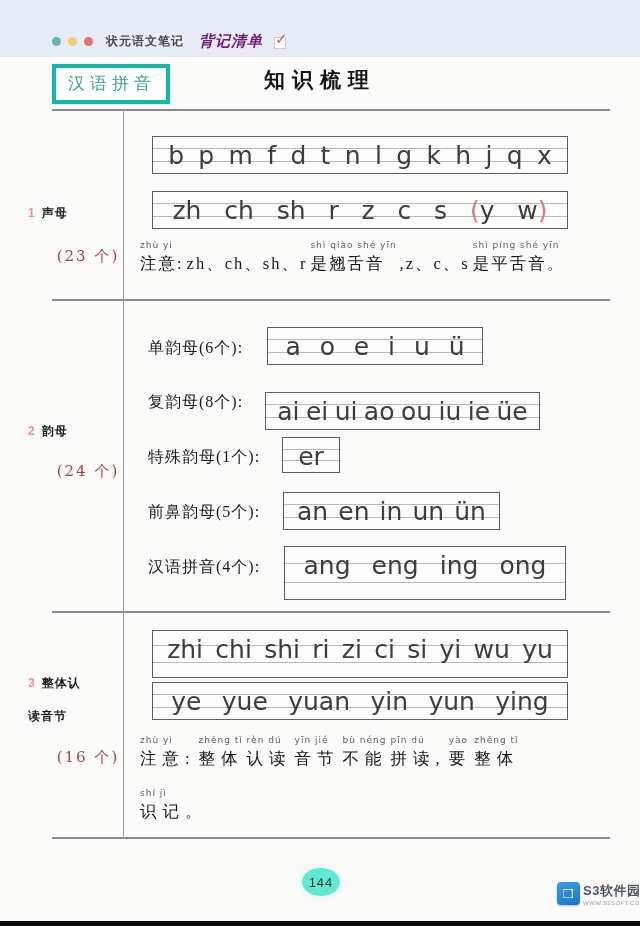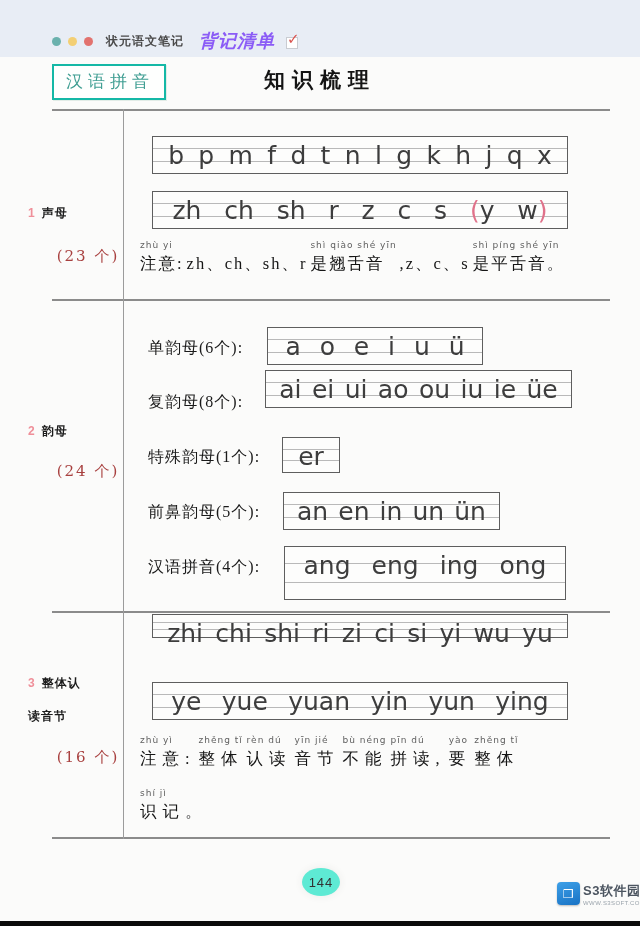--- a/index.html
+++ b/index.html
@@ -7,28 +7,28 @@
     width:640px;height:926px;position:relative;overflow:hidden;
     background:#fbfbfa;
     font-family:"Liberation Sans","DejaVu Sans",sans-serif;
     -webkit-font-smoothing:antialiased;
   }
   
   .top-band{position:absolute;left:0;top:0;width:640px;height:57px;background:#e8edf5;}
   .brand-row{position:absolute;left:52px;top:33px;height:16px;display:flex;align-items:center;gap:7px;}
   .dot{width:9px;height:9px;border-radius:50%;display:inline-block;}
   .brand-text{font-size:12px;font-weight:bold;color:#4a4a4a;letter-spacing:1px;margin-left:6px;}
-  .brand-sub{font-size:18px;font-weight:bold;font-style:italic;color:#8b5cf6;letter-spacing:1px;margin-left:8px;}
+  .brand-sub{font-size:15px;font-weight:bold;font-style:italic;color:#701a75;letter-spacing:1px;margin-left:8px;}
   .check-wrap{position:relative;width:14px;height:14px;margin-left:4px;}
   .check-box{position:absolute;left:0;top:3px;width:10px;height:10px;border:1px solid #c9ccd2;background:#fff;}
   .check-mark{position:absolute;left:1px;top:-4px;color:#d9534f;font-size:15px;font-weight:bold;}
   
   .badge{
     position:absolute;left:52px;top:64px;padding:4px 10px 5px 12px;
-    border:2px solid #14b8a6;background:#fefffe;color:#3f9e92;
+    border:4px solid #14b8a6;background:#fefffe;color:#3f9e92;
     font-family:"Liberation Serif","DejaVu Serif",serif;
     font-size:17px;letter-spacing:5px;box-shadow:1px 1px 0 #e2ece7;
   }
   .page-title{
     position:absolute;left:0;top:66px;width:640px;text-align:center;
     font-size:21px;font-weight:bold;color:#141414;letter-spacing:7px;
   }
   
   .hline{position:absolute;left:52px;width:558px;height:2px;background:#8b8b8b;}
   .vline{position:absolute;left:123px;top:109px;width:1px;height:730px;background:#9b9b9b;}
@@ -151,21 +151,21 @@
 <div class="gridbox" style="left:267px;top:327px;width:216px;height:38px">
     <span class="ltr"><span>a</span></span>
     <span class="ltr"><span>o</span></span>
     <span class="ltr"><span>e</span></span>
     <span class="ltr"><span>i</span></span>
     <span class="ltr"><span>u</span></span>
     <span class="ltr"><span>ü</span></span>
   </div>
 
 <div class="sub-label" style="top:392px">复韵母(8个):</div>
-<div class="gridbox" style="left:265px;top:370px;width:307px;height:38px">
+<div class="gridbox" style="left:265px;top:392px;width:275px;height:38px">
     <span class="ltr"><span>ai</span></span>
     <span class="ltr"><span>ei</span></span>
     <span class="ltr"><span>ui</span></span>
     <span class="ltr"><span>ao</span></span>
     <span class="ltr"><span>ou</span></span>
     <span class="ltr"><span>iu</span></span>
     <span class="ltr"><span>ie</span></span>
     <span class="ltr"><span>üe</span></span>
   </div>
 
@@ -192,21 +192,21 @@
   </div>
 
 <div class="sec-label" style="top:675px">
   <span class="sec-num">3</span><span>整体认</span>
 </div>
 <div class="sec-label" style="top:708px">
   <span>读音节</span>
 </div>
 <div class="sec-count" style="top:748px">(16 个)</div>
 
-<div class="gridbox" style="left:152px;top:614px;width:416px;height:24px">
+<div class="gridbox" style="left:152px;top:630px;width:416px;height:48px">
     <span class="ltr"><span>zhi</span></span>
     <span class="ltr"><span>chi</span></span>
     <span class="ltr"><span>shi</span></span>
     <span class="ltr"><span>ri</span></span>
     <span class="ltr"><span>zi</span></span>
     <span class="ltr"><span>ci</span></span>
     <span class="ltr"><span>si</span></span>
     <span class="ltr"><span>yi</span></span>
     <span class="ltr"><span>wu</span></span>
     <span class="ltr"><span>yu</span></span>

